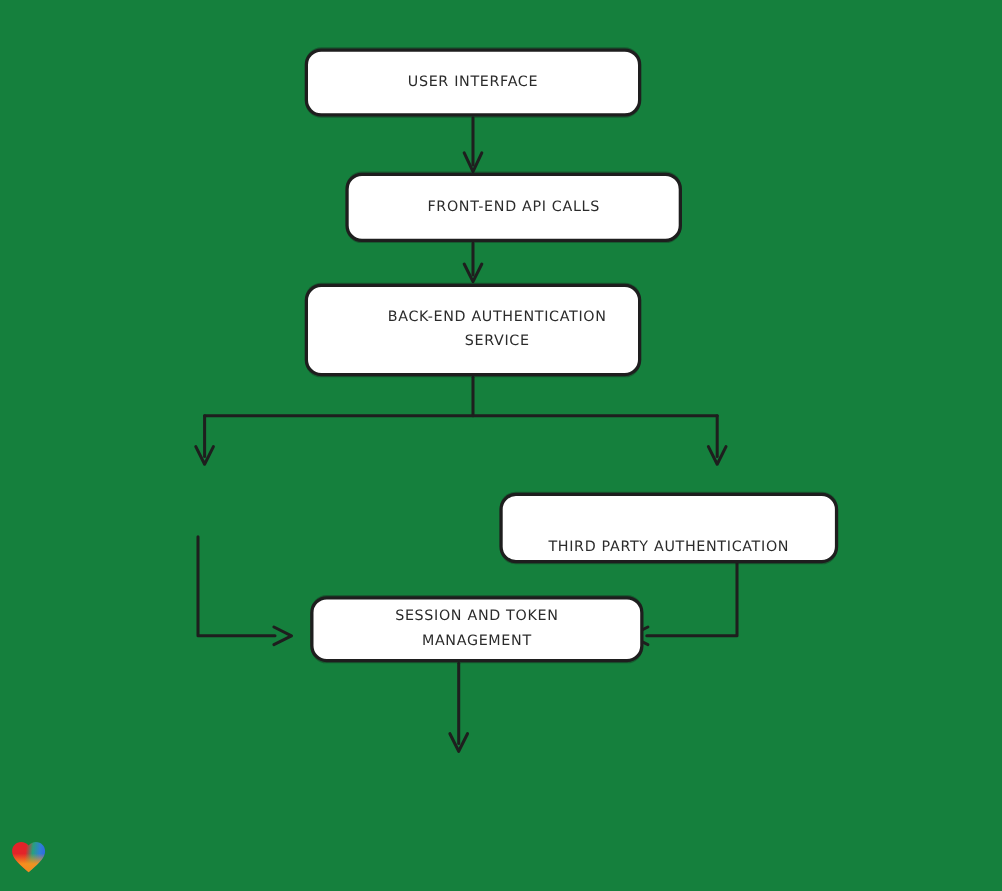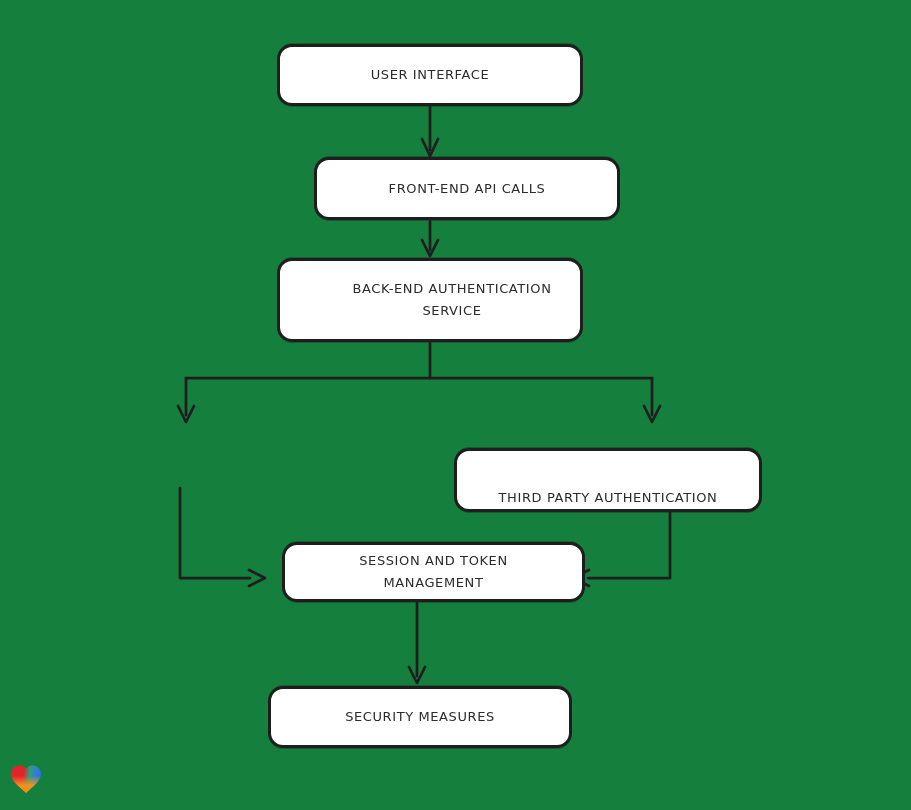--- a/index.html
+++ b/index.html
@@ -119,23 +119,20 @@
 
   <div class="node n-third-party-auth">
     <span class="label">THIRD PARTY AUTHENTICATION</span>
   </div>
 
   <div class="node n-session-token-mgmt">
     <span class="label">SESSION AND TOKEN
 MANAGEMENT</span>
   </div>
 
-  <div class="node n-security-measures">
-    <span class="label">SECURITY MEASURES</span>
-  </div>
 
   <svg class="logo" viewBox="0 0 24 24" xmlns="http://www.w3.org/2000/svg">
     <defs>
       <linearGradient id="heartH" x1="0" y1="0.15" x2="1" y2="0.25">
         <stop offset="0" stop-color="#e32329"></stop>
         <stop offset="0.42" stop-color="#e32329"></stop>
         <stop offset="0.63" stop-color="#29a07c"></stop>
         <stop offset="0.85" stop-color="#2f7fd6"></stop>
         <stop offset="1" stop-color="#2f6ae0"></stop>
       </linearGradient>

